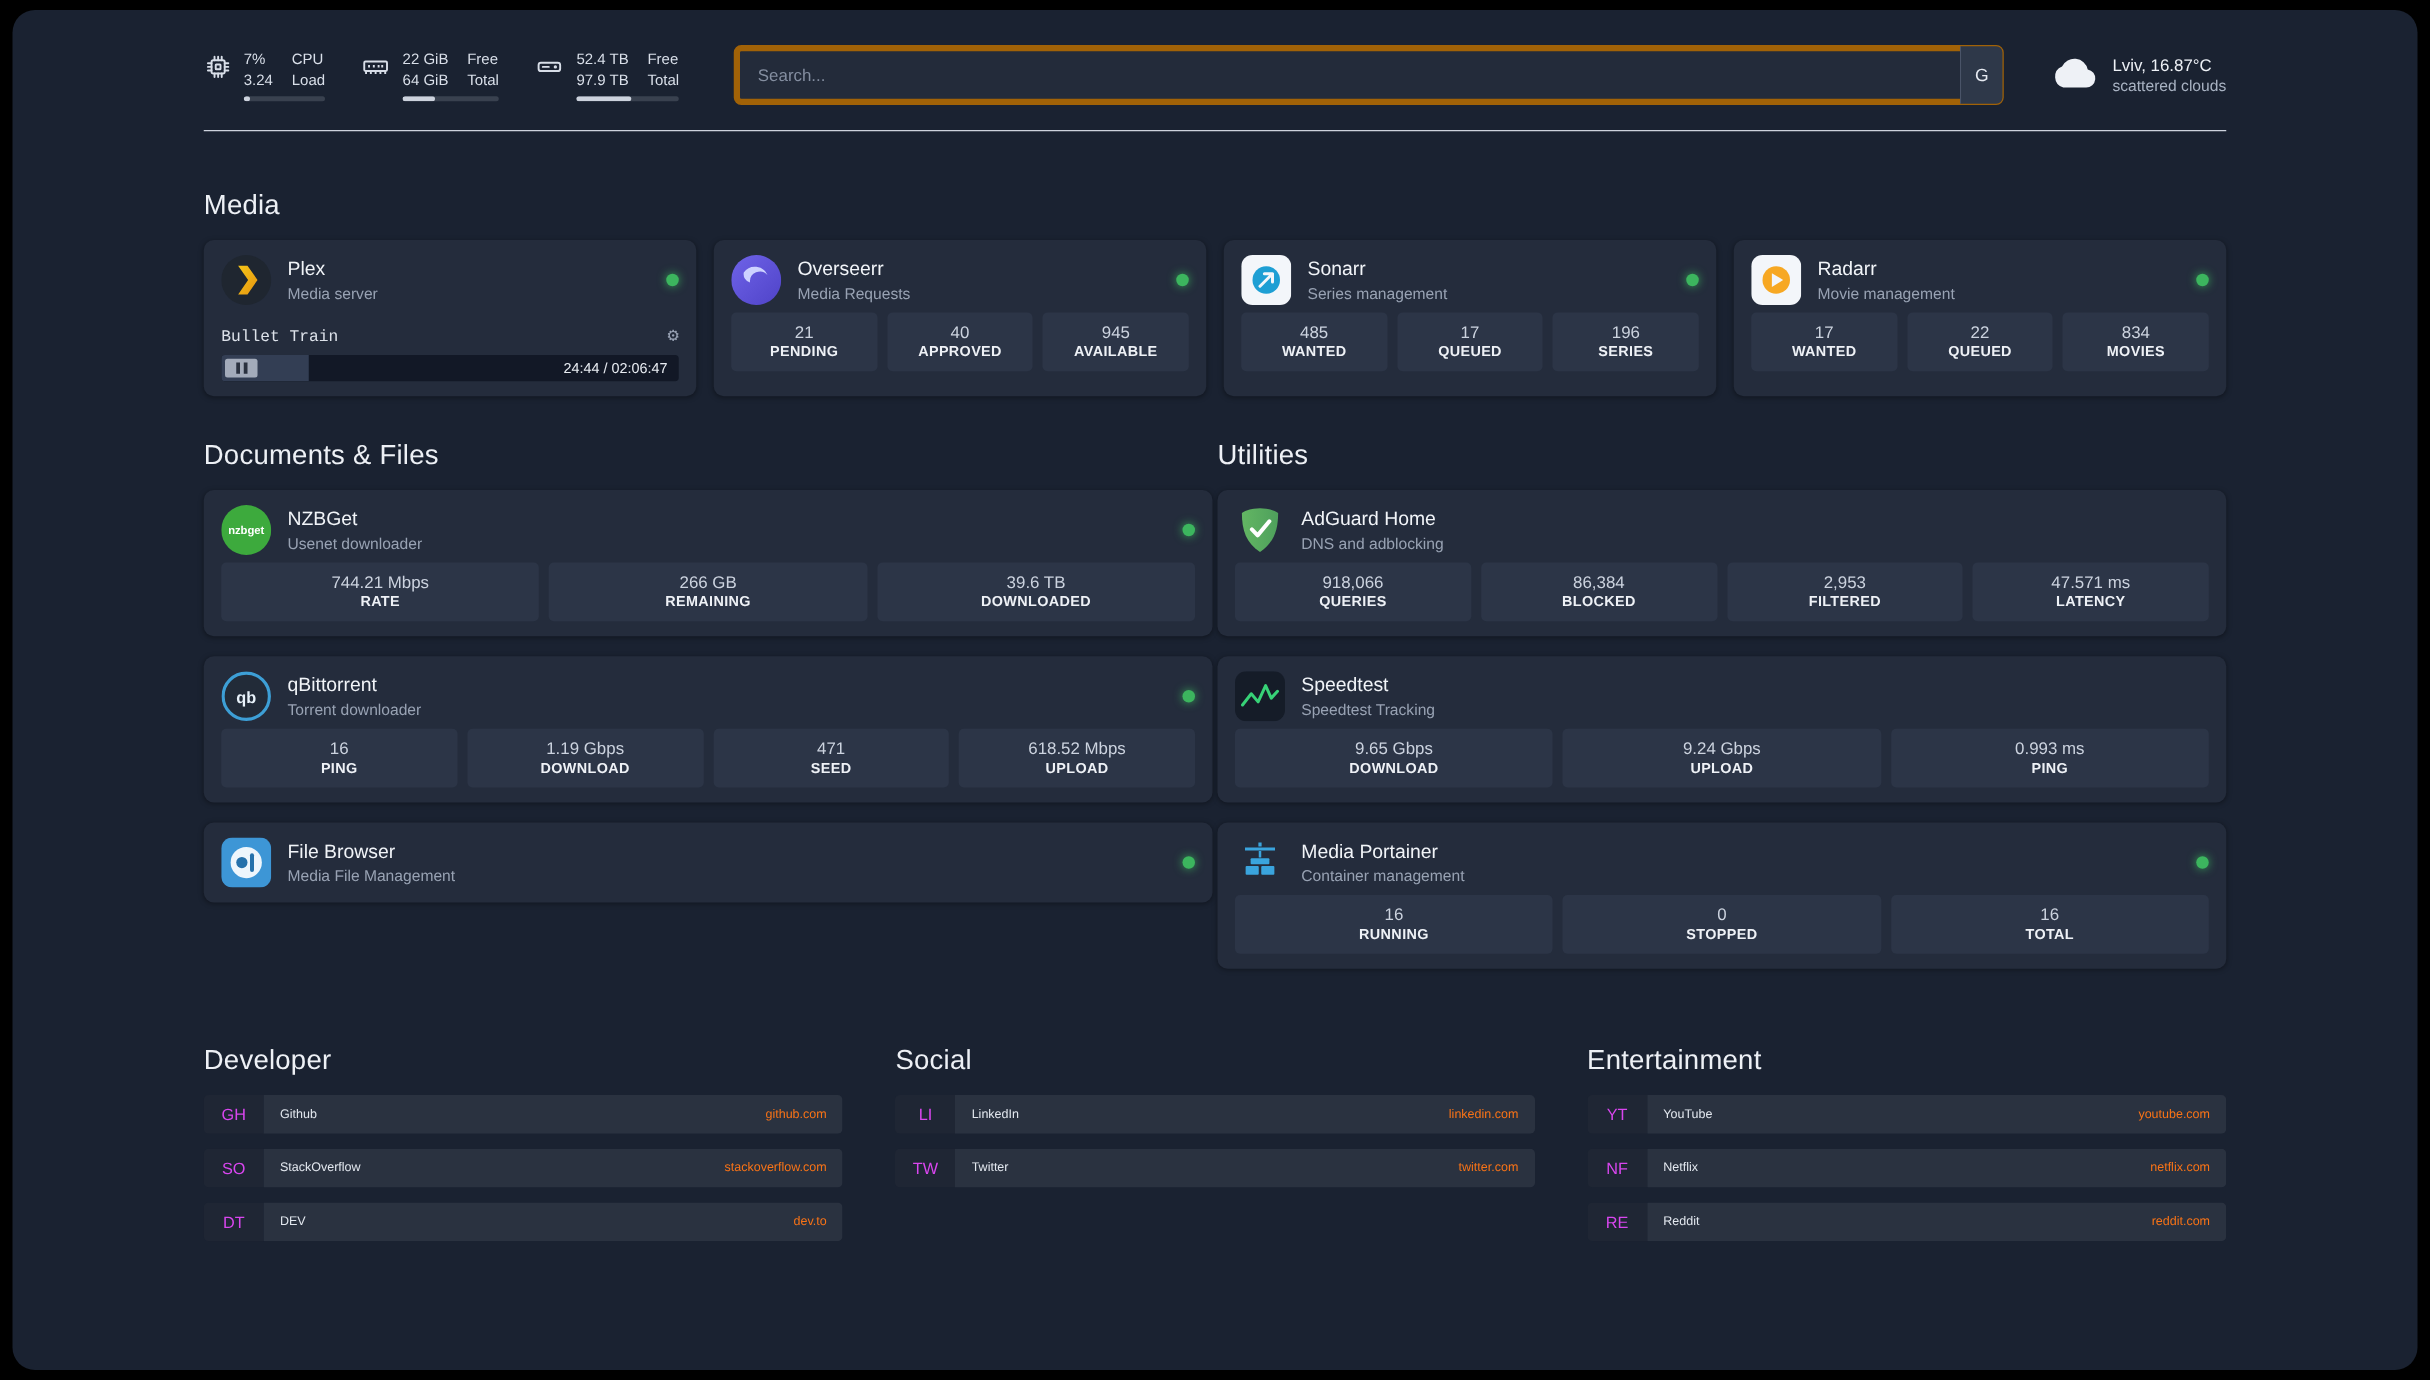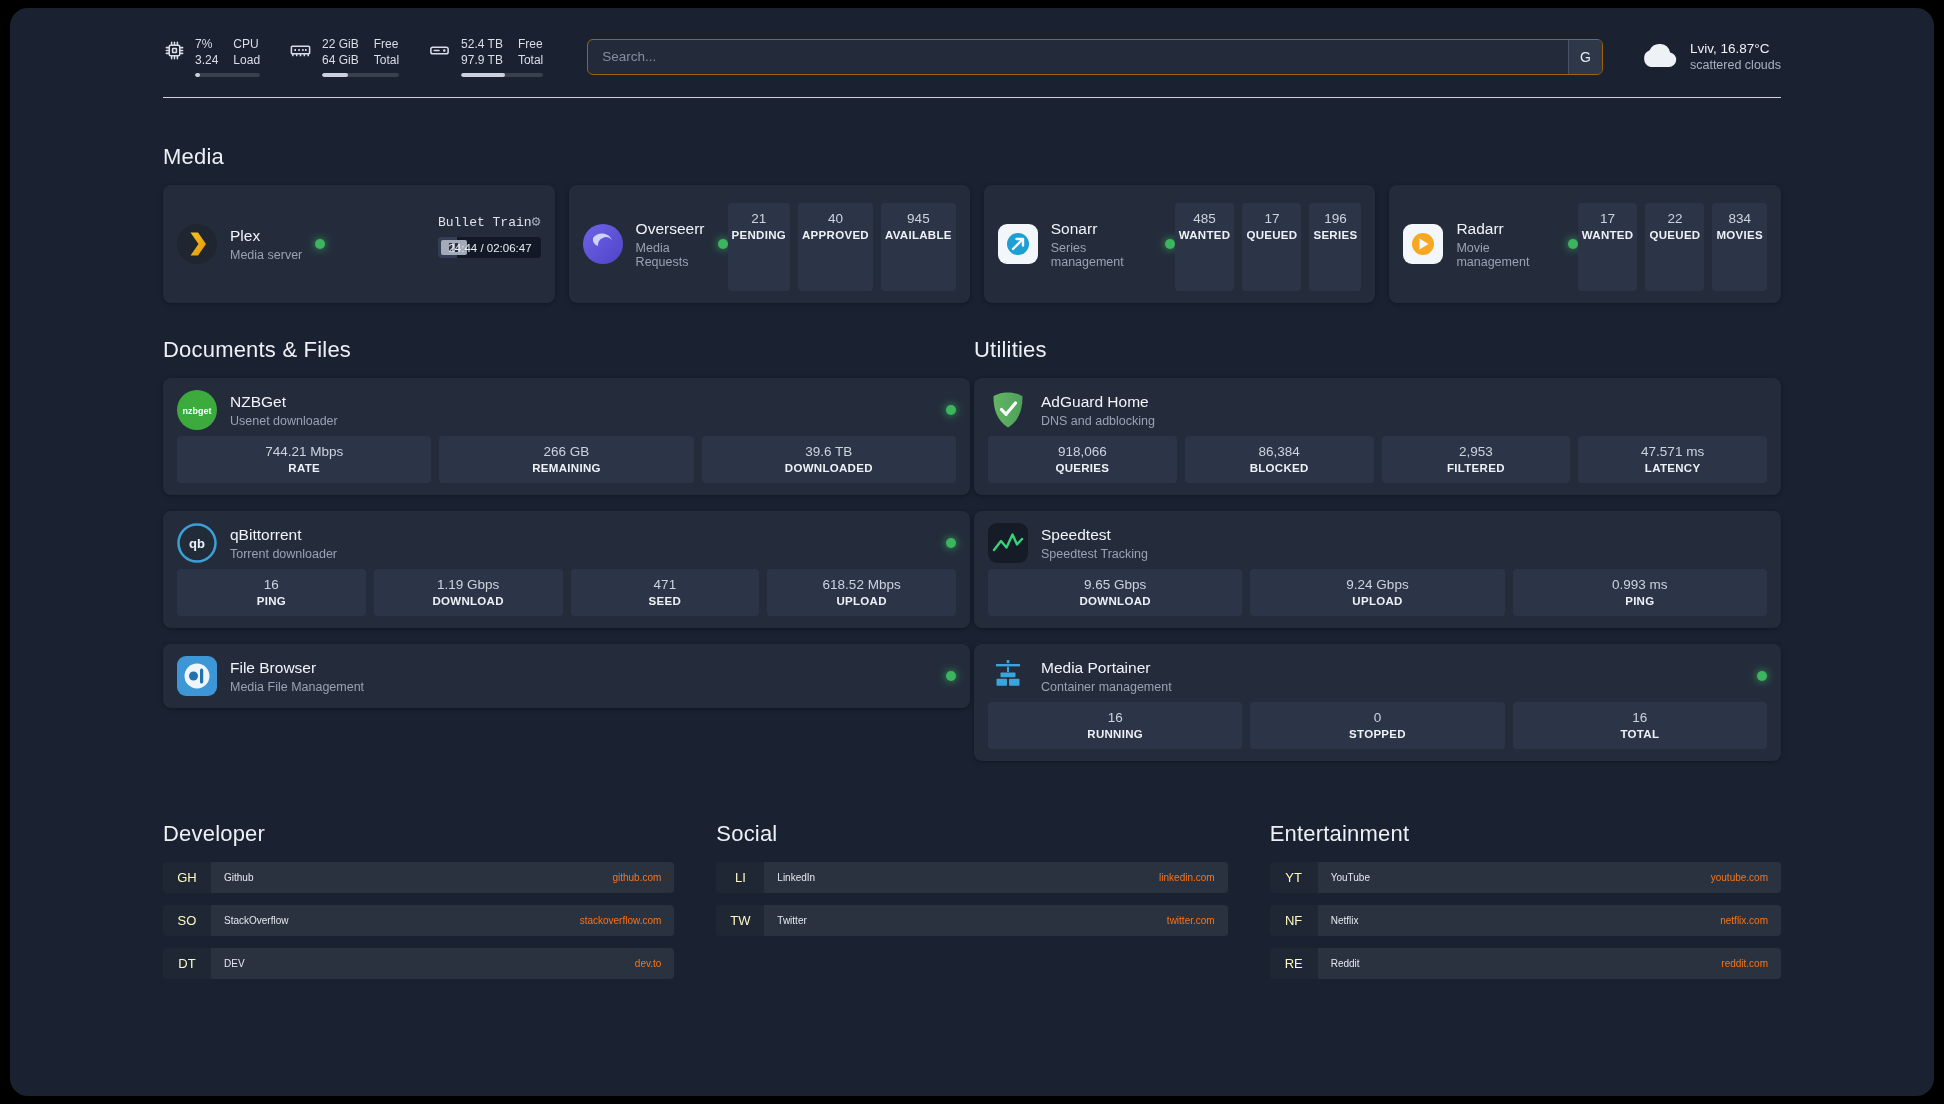--- a/index.html
+++ b/index.html
@@ -21,21 +21,21 @@
   .sys-widget { display:flex; align-items:flex-start; gap:9px; }
   .sys-icon { display:flex; padding-top:3px; }
   .sys-body { display:flex; flex-direction:column; }
   .sys-cols { display:flex; gap:15px; font-size:12px; line-height:1.35; color:#d9dfe9; }
   .sys-col span { display:block; }
   .sys-bar { margin-top:5px; height:4px; background:#39414f; border-radius:2px; overflow:hidden; }
   .sys-bar-fill { height:100%; background:#ccd2dd; border-radius:2px; }
 
   .search { flex:1; margin:0 38px 0 44px; position:relative; }
   .search input {
-    width:100%; height:36px; background:#232b3a; border:1px solid #a16207;
+    width:100%; height:48px; background:#232b3a; border:5px solid #a16207;
     border-radius:6px; color:#dfe4ec; padding:0 48px 0 14px; font-size:13.5px;
     font-family:"Liberation Sans", sans-serif; outline:none;
   }
   .search input::placeholder { color:#848ea0; }
   .search-engine {
     position:absolute; right:1px; top:1px; bottom:1px; width:34px;
     background:#2e3849; border:none; border-left:1px solid #4a5468;
     color:#e6eaf1; font-size:14px; border-radius:0 5px 5px 0; cursor:pointer;
     font-family:"Liberation Sans", sans-serif;
   }
@@ -47,21 +47,21 @@
 
   
   .section-title { font-size:22px; color:#edf0f5; font-weight:500; margin:0 0 15px; letter-spacing:.2px; }
   .media-section { margin-top:46px; }
   .media-grid { display:grid; grid-template-columns:repeat(4,1fr); gap:14px; }
 
   .card {
     background:#242c3c; border-radius:8px; padding:12px 14px;
     box-shadow:0 1px 4px rgba(0,0,0,.35); cursor:pointer;
   }
-  .media-grid .card { min-height:118px; display:flex; justify-content:space-between; }
+  .media-grid .card { min-height:118px; display:flex; flex-direction:column; }
 
   .card-head { display:flex; align-items:center; gap:13px; }
   .app-icon { width:40px; height:40px; flex:0 0 40px; display:flex; align-items:center; justify-content:center; }
   .card-titles { flex:1; min-width:0; }
   .card-title { font-size:15.5px; color:#f1f4f8; font-weight:500; }
   .card-sub { font-size:12.5px; color:#98a2b3; margin-top:3px; }
   .status-dot {
     width:10px; height:10px; border-radius:50%; background:#3cb55e;
     box-shadow:0 0 8px rgba(60,181,94,.9); margin-left:auto; flex:0 0 10px;
   }
@@ -84,21 +84,21 @@
   }
   .pause-btn i { display:block; width:3px; height:9px; background:#2a313f; }
   .player-time { position:absolute; right:9px; top:50%; transform:translateY(-50%); font-size:11.5px; color:#e8ecf2; }
 
   .mid-grid { display:grid; grid-template-columns:1fr 1fr; column-gap:4px; margin-top:34px; }
   .col-cards { display:flex; flex-direction:column; gap:16px; }
 
   
   .bm-grid { display:grid; grid-template-columns:1fr 1fr 1fr; column-gap:42px; margin-top:60px; padding-bottom:44px; }
   .bm-row { display:flex; align-items:stretch; height:31px; margin-bottom:12px; border-radius:4px; overflow:hidden; cursor:pointer; }
-  .bm-abbr { width:48px; background:#1f2634; color:#fef9c3; font-size:13px; display:flex; align-items:center; justify-content:center; }
+  .bm-abbr { width:48px; background:#1f2634; color:#d946ef; font-size:13px; display:flex; align-items:center; justify-content:center; }
   .bm-bar { flex:1; background:#2a3240; display:flex; align-items:center; justify-content:space-between; padding:0 13px; }
   .bm-name { font-size:10px; color:#e3e8ef; }
   .bm-url { font-size:10px; color:#f97316; }
 </style>
 </head>
 <body>
 
 <div class="dashboard">
   <div class="container">
 

